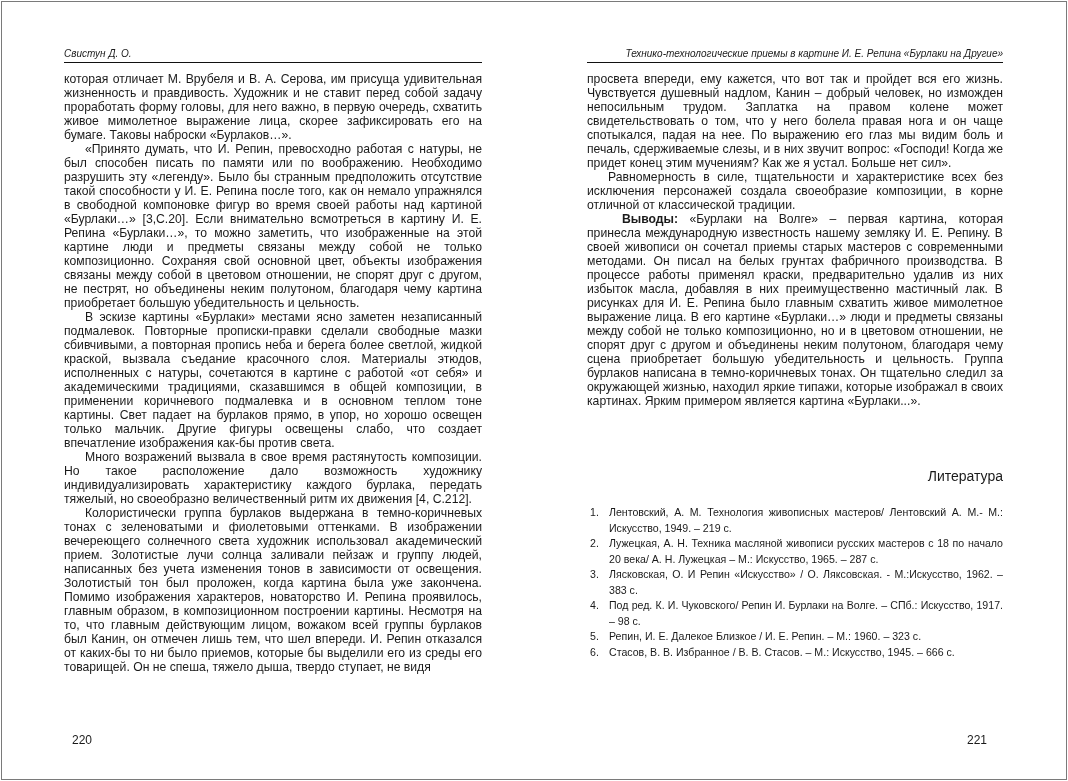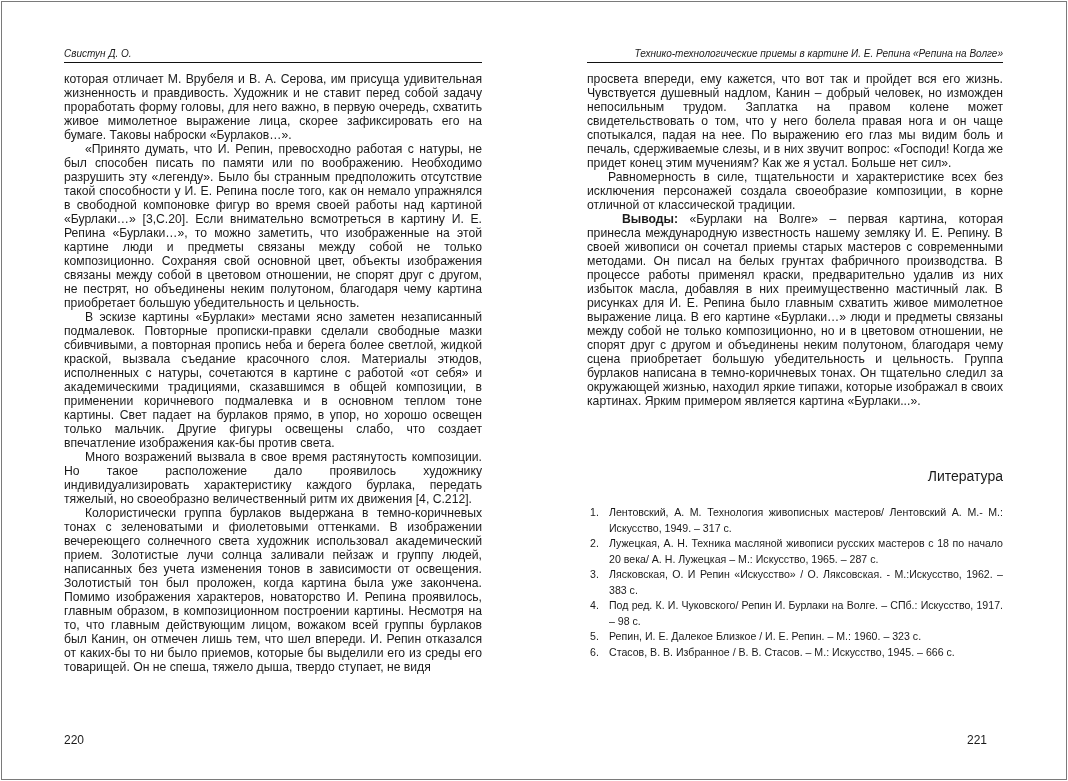--- a/index.html
+++ b/index.html
@@ -12,55 +12,55 @@
   .page.right { left:587px; width:416px; }
   .running-head { position:absolute; top:48px; left:0; right:0; font-size:10px;
                   font-style:italic; padding-bottom:3px; border-bottom:1.3px solid #111; }
   .page.right .running-head { text-align:right; }
   .body-text { position:absolute; top:72px; left:0; right:0; font-size:12.2px;
                line-height:14px; text-align:justify; }
   .body-text p { margin:0; text-indent:21px; }
   .body-text p.noindent { text-indent:0; }
   .body-text b { font-weight:bold;padding-left:14px; }
   .folio { position:absolute; top:733px; font-size:12px; }
-  .page.left .folio { left:0; }
+  .page.left .folio { left:8px; }
   .page.right .folio { right:16px; }
   .lit-title { position:absolute; top:468px; left:0; right:0; text-align:right; font-size:14px; }
   .refs { position:absolute; top:505px; left:0; right:0; margin:0; padding:0; list-style:none;
           font-size:10.6px; line-height:15.5px; }
   .refs li { position:relative; padding-left:22px; text-align:justify; }
   .refs li .num { position:absolute; left:3px; top:0; }
 </style>
 </head>
 <body>
 
 <div class="frame"></div>
 
 <div class="page left">
   <div class="running-head">Свистун Д. О.</div>
   <div class="body-text">
     <p class="noindent">которая отличает М. Врубеля и В. А. Серова, им присуща удивительная жизненность и правдивость. Художник и не ставит перед собой задачу проработать форму головы, для него важно, в первую очередь, схватить живое мимолетное выражение лица, скорее зафиксировать его на бумаге. Таковы наброски «Бурлаков…».</p>
     <p>«Принято думать, что И. Репин, превосходно работая с натуры, не был способен писать по памяти или по воображению. Необходимо разрушить эту «легенду». Было бы странным предположить отсутствие такой способности у И. Е. Репина после того, как он немало упражнялся в свободной компоновке фигур во время своей работы над картиной «Бурлаки…» [3,С.20]. Если внимательно всмотреться в картину И. Е. Репина «Бурлаки…», то можно заметить, что изображенные на этой картине люди и предметы связаны между собой не только композиционно. Сохраняя свой основной цвет, объекты изображения связаны между собой в цветовом отношении, не спорят друг с другом, не пестрят, но объединены неким полутоном, благодаря чему картина приобретает большую убедительность и цельность.</p>
     <p>В эскизе картины «Бурлаки» местами ясно заметен незаписанный подмалевок. Повторные прописки-правки сделали свободные мазки сбивчивыми, а повторная пропись неба и берега более светлой, жидкой краской, вызвала съедание красочного слоя. Материалы этюдов, исполненных с натуры, сочетаются в картине с работой «от себя» и академическими традициями, сказавшимся в общей композиции, в применении коричневого подмалевка и в основном теплом тоне картины. Свет падает на бурлаков прямо, в упор, но хорошо освещен только мальчик. Другие фигуры освещены слабо, что создает впечатление изображения как-бы против света.</p>
-    <p>Много возражений вызвала в свое время растянутость композиции. Но такое расположение дало проявилось художнику индивидуализировать характеристику каждого бурлака, передать тяжелый, но своеобразно величественный ритм их движения [4, С.212].</p>
+    <p>Много возражений вызвала в свое время растянутость композиции. Но такое расположение дало возможность художнику индивидуализировать характеристику каждого бурлака, передать тяжелый, но своеобразно величественный ритм их движения [4, С.212].</p>
     <p>Колористически группа бурлаков выдержана в темно-коричневых тонах с зеленоватыми и фиолетовыми оттенками. В изображении вечереющего солнечного света художник использовал академический прием. Золотистые лучи солнца заливали пейзаж и группу людей, написанных без учета изменения тонов в зависимости от освещения. Золотистый тон был проложен, когда картина была уже закончена. Помимо изображения характеров, новаторство И. Репина проявилось, главным образом, в композиционном построении картины. Несмотря на то, что главным действующим лицом, вожаком всей группы бурлаков был Канин, он отмечен лишь тем, что шел впереди. И. Репин отказался от каких-бы то ни было приемов, которые бы выделили его из среды его товарищей. Он не спеша, тяжело дыша, твердо ступает, не видя</p>
   </div>
   <div class="folio">220</div>
 </div>
 
 <div class="page right">
-  <div class="running-head">Технико-технологические приемы в картине И. Е. Репина «Репина на Волге»</div>
+  <div class="running-head">Технико-технологические приемы в картине И. Е. Репина «Бурлаки на Другие»</div>
   <div class="body-text">
     <p class="noindent">просвета впереди, ему кажется, что вот так и пройдет вся его жизнь. Чувствуется душевный надлом, Канин – добрый человек, но изможден непосильным трудом. Заплатка на правом колене может свидетельствовать о том, что у него болела правая нога и он чаще спотыкался, падая на нее. По выражению его глаз мы видим боль и печаль, сдерживаемые слезы, и в них звучит вопрос: «Господи! Когда же придет конец этим мучениям? Как же я устал. Больше нет сил».</p>
     <p>Равномерность в силе, тщательности и характеристике всех без исключения персонажей создала своеобразие композиции, в корне отличной от классической традиции.</p>
     <p><b>Выводы:</b><span> «Бурлаки на Волге» – первая картина, которая принесла международную известность нашему земляку И. Е. Репину. В своей живописи он сочетал приемы старых мастеров с современными методами. Он писал на белых грунтах фабричного производства. В процессе работы применял краски, предварительно удалив из них избыток масла, добавляя в них преимущественно мастичный лак. В рисунках для И. Е. Репина было главным схватить живое мимолетное выражение лица. В его картине «Бурлаки…» люди и предметы связаны между собой не только композиционно, но и в цветовом отношении, не спорят друг с другом и объединены неким полутоном, благодаря чему сцена приобретает большую убедительность и цельность. Группа бурлаков написана в темно-коричневых тонах. Он тщательно следил за окружающей жизнью, находил яркие типажи, которые изображал в своих картинах. Ярким примером является картина «Бурлаки...».</span></p>
   </div>
   <div class="lit-title">Литература</div>
   <ol class="refs">
-    <li><span class="num">1.</span><span>Лентовский, А. М. Технология живописных мастеров/ Лентовский А. М.- М.: Искусство, 1949. – 317 с.</span></li>
+    <li><span class="num">1.</span><span>Лентовский, А. М. Технология живописных мастеров/ Лентовский А. М.- М.: Искусство, 1949. – 219 с.</span></li>
     <li><span class="num">2.</span><span>Лужецкая, А. Н. Техника масляной живописи русских мастеров с 18 по начало 20 века/ А. Н. Лужецкая – М.: Искусство, 1965. – 287 с.</span></li>
     <li><span class="num">3.</span><span>Лясковская, О. И Репин «Искусство» / О. Ляксовская. - М.:Искусство, 1962. – 383 с.</span></li>
     <li><span class="num">4.</span><span>Под ред. К. И. Чуковского/ Репин И. Бурлаки на Волге. – СПб.: Искусство, 1917. – 98 с.</span></li>
     <li><span class="num">5.</span><span>Репин, И. Е. Далекое Близкое / И. Е. Репин. – М.: 1960. – 323 с.</span></li>
     <li><span class="num">6.</span><span>Стасов, В. В. Избранное / В. В. Стасов. – М.: Искусство, 1945. – 666 с.</span></li>
   </ol>
   <div class="folio">221</div>
 </div>
 
 </body></html>

